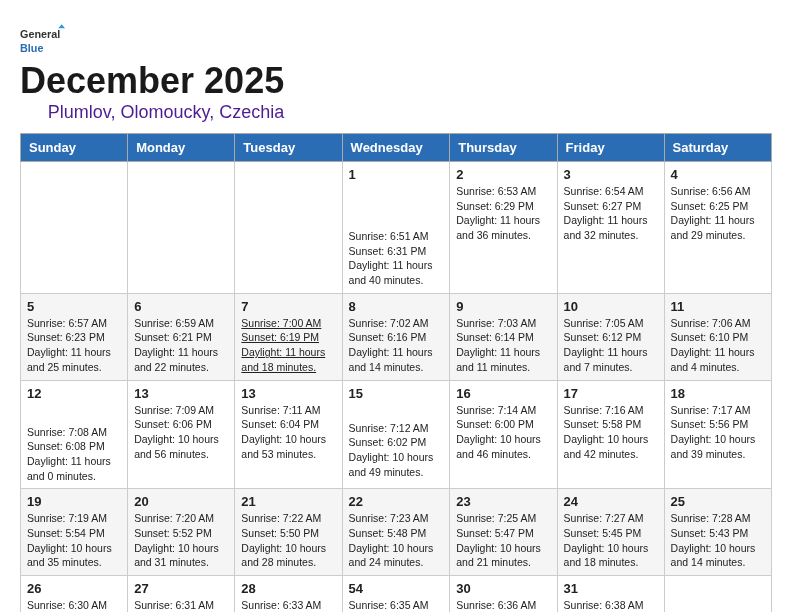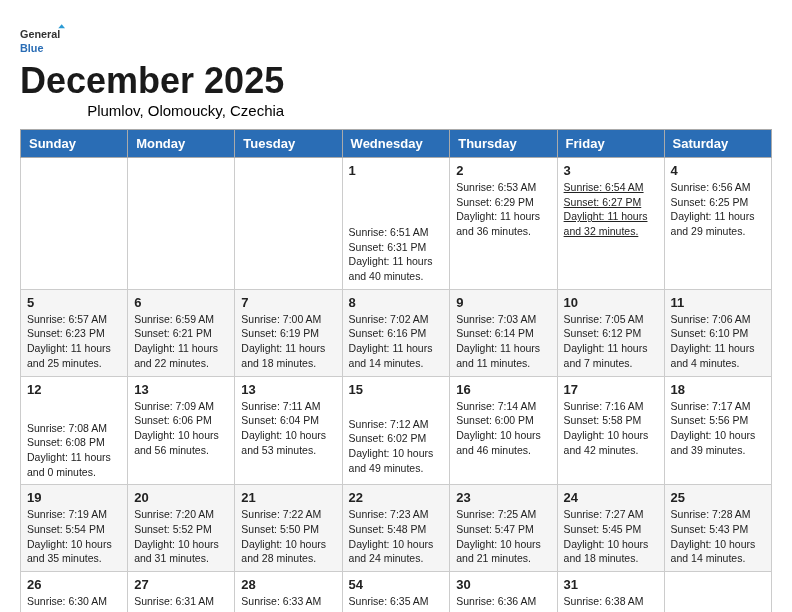--- a/index.html
+++ b/index.html
@@ -24,22 +24,22 @@
     }
     .title-block {
       text-align: right;
     }
     .month-title {
       font-size: 36px;
       font-weight: bold;
       color: #1a1a1a;
     }
     .location-title {
-      font-size: 15px;
-      color: #000000;
+      font-size: 18px;
+      color: #4c1d95;
     }
     .calendar {
       width: 100%;
       border-collapse: collapse;
       border: 1px solid #aaa;
     }
     .calendar th {
       background-color: #2a6db5;
       color: #fff;
       text-align: left;
@@ -119,21 +119,21 @@
         </td>
         <td>
           <span class="day-number">2</span>
           <div class="day-info" style="white-space: pre-line;">Sunrise: 6:53 AM
 Sunset: 6:29 PM
 Daylight: 11 hours
 and 36 minutes.</div>
         </td>
         <td>
           <span class="day-number">3</span>
-          <div class="day-info" style="white-space: pre-line; text-decoration: underline;">Sunrise: 6:54 AM
+          <div class="day-info" style="white-space: pre-line;">Sunrise: 6:54 AM
 Sunset: 6:27 PM
 Daylight: 11 hours
 and 32 minutes.</div>
         </td>
         <td>
           <span class="day-number">4</span>
           <div class="day-info" style="white-space: pre-line;">Sunrise: 6:56 AM
 Sunset: 6:25 PM
 Daylight: 11 hours
 and 29 minutes.</div>
@@ -149,21 +149,21 @@
         </td>
         <td>
           <span class="day-number">6</span>
           <div class="day-info" style="white-space: pre-line;">Sunrise: 6:59 AM
 Sunset: 6:21 PM
 Daylight: 11 hours
 and 22 minutes.</div>
         </td>
         <td>
           <span class="day-number">7</span>
-          <div class="day-info" style="white-space: pre-line;">Sunrise: 7:00 AM
+          <div class="day-info" style="white-space: pre-line; text-decoration: underline;">Sunrise: 7:00 AM
 Sunset: 6:19 PM
 Daylight: 11 hours
 and 18 minutes.</div>
         </td>
         <td>
           <span class="day-number">8</span>
           <div class="day-info" style="white-space: pre-line;">Sunrise: 7:02 AM
 Sunset: 6:16 PM
 Daylight: 11 hours
 and 14 minutes.</div>

